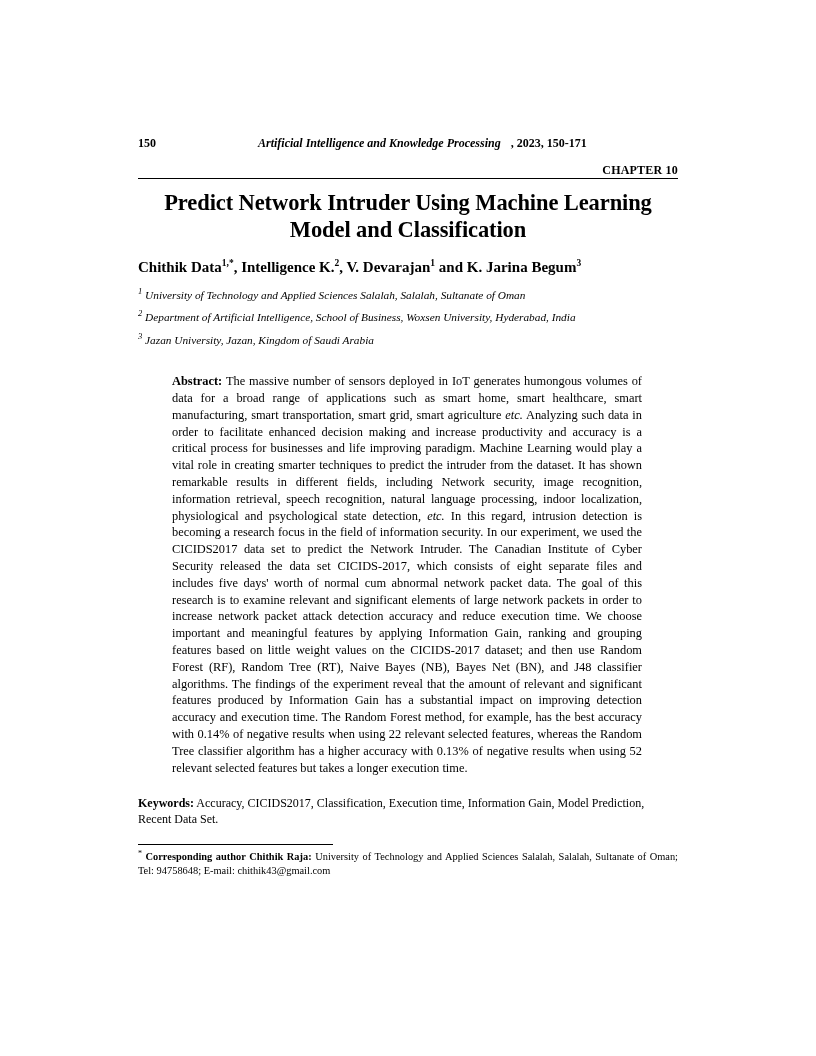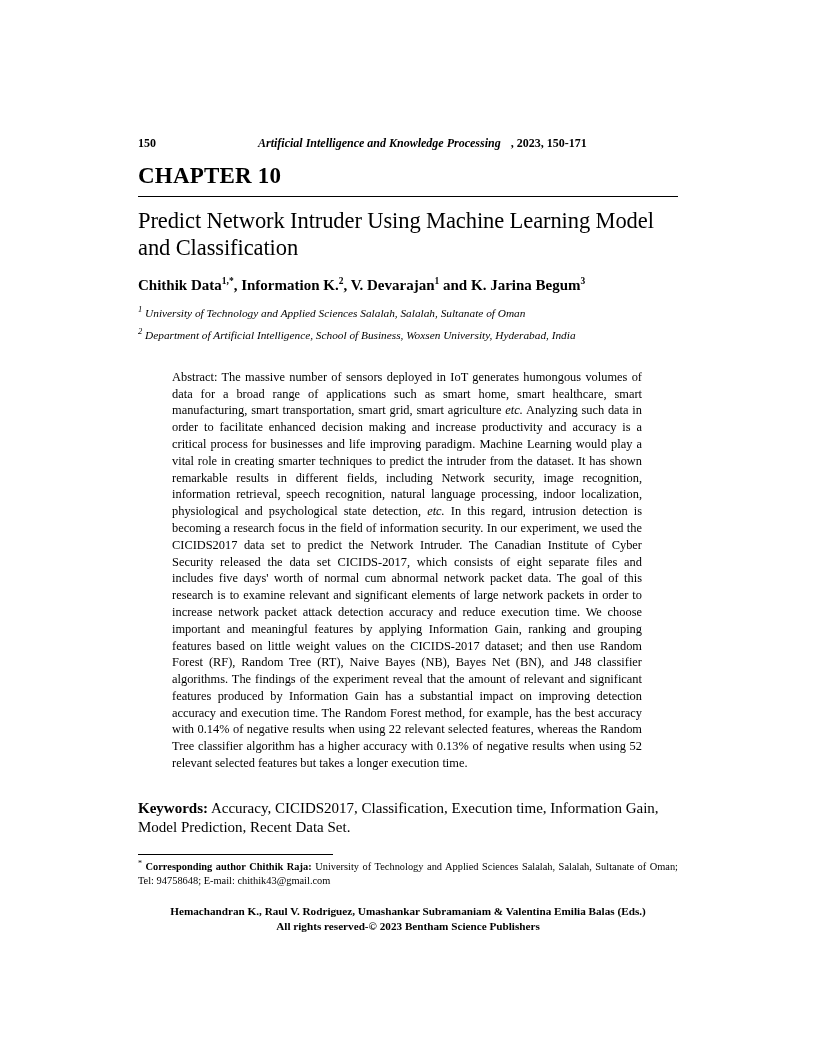--- a/index.html
+++ b/index.html
@@ -47,38 +47,39 @@
     white-space: nowrap;
   }
   .runhead .journal .plain {
     font-style: normal;
     font-weight: bold;
     margin-left: 10px;
   }
 
   
   .chapter-label {
-    text-align: left;
+    text-align: right;
     font-weight: bold;
-    font-size: 23px;
+    font-size: 12px;
     letter-spacing: 0.2px;
-    margin-bottom: 7px;
+    margin-bottom: 0;
   }
   .rule {
     border-top: 1.2px solid #000;
     margin-bottom: 10px;
   }
 
   
   h1.title {
     font-size: 22.5px;
-    font-weight: normal;
+    font-weight: bold;
     line-height: 1.22;
     margin: 0 0 14px 0;
     letter-spacing: -0.1px;
+    text-align: center;
   }
 
   
   .authors {
     font-size: 15px;
     font-weight: bold;
     margin-bottom: 10px;
   }
   .authors sup { font-size: 9.5px; font-weight: bold; }
   .authors .conj { font-weight: bold; }
@@ -92,27 +93,27 @@
   .affil sup { font-size: 8.5px; font-style: italic; }
 
   
   .abstract {
     margin: 26px 0 0 34px;
     width: 470px;
     font-size: 12.4px;
     line-height: 1.355;
     text-align: justify;
   }
-  .abstract .lead { font-weight: normal; }
+  .abstract .lead { font-weight: bold; }
   .abstract i { font-style: italic; }
 
   
   .keywords {
-    margin-top: 27px;
-    font-size: 15px;
+    margin-top: 20px;
+    font-size: 12px;
     line-height: 1.3;
   }
   .keywords .lead { font-weight: bold; }
 
   
   .footnote-rule {
     border-top: 0.9px solid #000;
     width: 195px;
     margin-top: 16px;
     margin-bottom: 4px;
@@ -144,40 +145,37 @@
       <span class="pagenum">150</span>
       <span class="journal"><span>Artificial Intelligence and Knowledge Processing</span><span class="plain">, 2023, 150-171</span></span>
     </div>
 
     <div class="chapter-label">CHAPTER 10</div>
     <div class="rule"></div>
 
     <h1 class="title">Predict Network Intruder Using Machine Learning Model and Classification</h1>
 
     <div class="authors">
-      <span>Chithik Data</span><sup>1,*</sup><span>, </span><span>Information K.</span><sup>2</sup><span>, </span><span>V. Devarajan</span><sup>1</sup>
+      <span>Chithik Data</span><sup>1,*</sup><span>, </span><span>Intelligence K.</span><sup>2</sup><span>, </span><span>V. Devarajan</span><sup>1</sup>
       <span class="conj">and</span>
       <span>K. Jarina Begum</span><sup>3</sup>
     </div>
 
     <p class="affil"><sup>1</sup> <span>University of Technology and Applied Sciences Salalah, Salalah, Sultanate of Oman</span></p>
     <p class="affil"><sup>2</sup> <span>Department of Artificial Intelligence, School of Business, Woxsen University, Hyderabad, India</span></p>
+    <p class="affil"><sup>3</sup> <span>Jazan University, Jazan, Kingdom of Saudi Arabia</span></p>
 
     <div class="abstract">
       <span class="lead">Abstract:</span><span> The massive number of sensors deployed in IoT generates humongous volumes of data for a broad range of applications such as smart home, smart healthcare, smart manufacturing, smart transportation, smart grid, smart agriculture </span><i>etc.</i><span> Analyzing such data in order to facilitate enhanced decision making and increase productivity and accuracy is a critical process for businesses and life improving paradigm. Machine Learning would play a vital role in creating smarter techniques to predict the intruder from the dataset. It has shown remarkable results in different fields, including Network security, image recognition, information retrieval, speech recognition, natural language processing, indoor localization, physiological and psychological state detection, </span><i>etc.</i><span> In this regard, intrusion detection is becoming a research focus in the field of information security. In our experiment, we used the CICIDS2017 data set to predict the Network Intruder. The Canadian Institute of Cyber Security released the data set CICIDS-2017, which consists of eight separate files and includes five days' worth of normal cum abnormal network packet data. The goal of this research is to examine relevant and significant elements of large network packets in order to increase network packet attack detection accuracy and reduce execution time. We choose important and meaningful features by applying Information Gain, ranking and grouping features based on little weight values on the CICIDS-2017 dataset; and then use Random Forest (RF), Random Tree (RT), Naive Bayes (NB), Bayes Net (BN), and J48 classifier algorithms. The findings of the experiment reveal that the amount of relevant and significant features produced by Information Gain has a substantial impact on improving detection accuracy and execution time. The Random Forest method, for example, has the best accuracy with 0.14% of negative results when using 22 relevant selected features, whereas the Random Tree classifier algorithm has a higher accuracy with 0.13% of negative results when using 52 relevant selected features but takes a longer execution time.</span>
     </div>
 
     <div class="keywords">
       <span class="lead">Keywords:</span><span> Accuracy, CICIDS2017, Classification, Execution time, Information Gain, Model Prediction, Recent Data Set.</span>
     </div>
 
     <div class="footnote-rule"></div>
     <div class="footnote">
       <sup>*</sup><span class="lead"> Corresponding author Chithik Raja:</span><span> University of Technology and Applied Sciences Salalah, Salalah, Sultanate of Oman; Tel: 94758648; E-mail: chithik43@gmail.com</span>
     </div>
 
-    <div class="colophon">
-      <div>Hemachandran K., Raul V. Rodriguez, Umashankar Subramaniam &amp; Valentina Emilia Balas (Eds.)</div>
-      <div>All rights reserved-© 2023 Bentham Science Publishers</div>
-    </div>
 
   </div>
 </div>
 
 </body></html>

